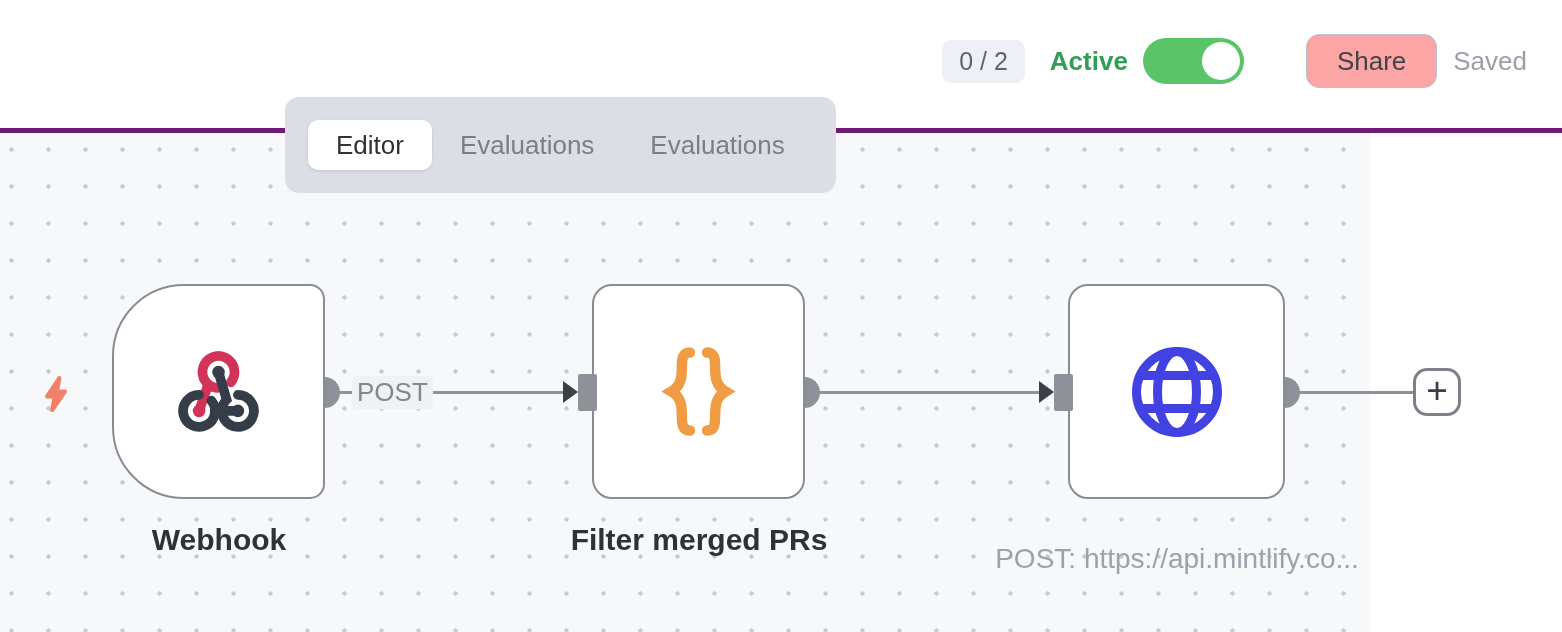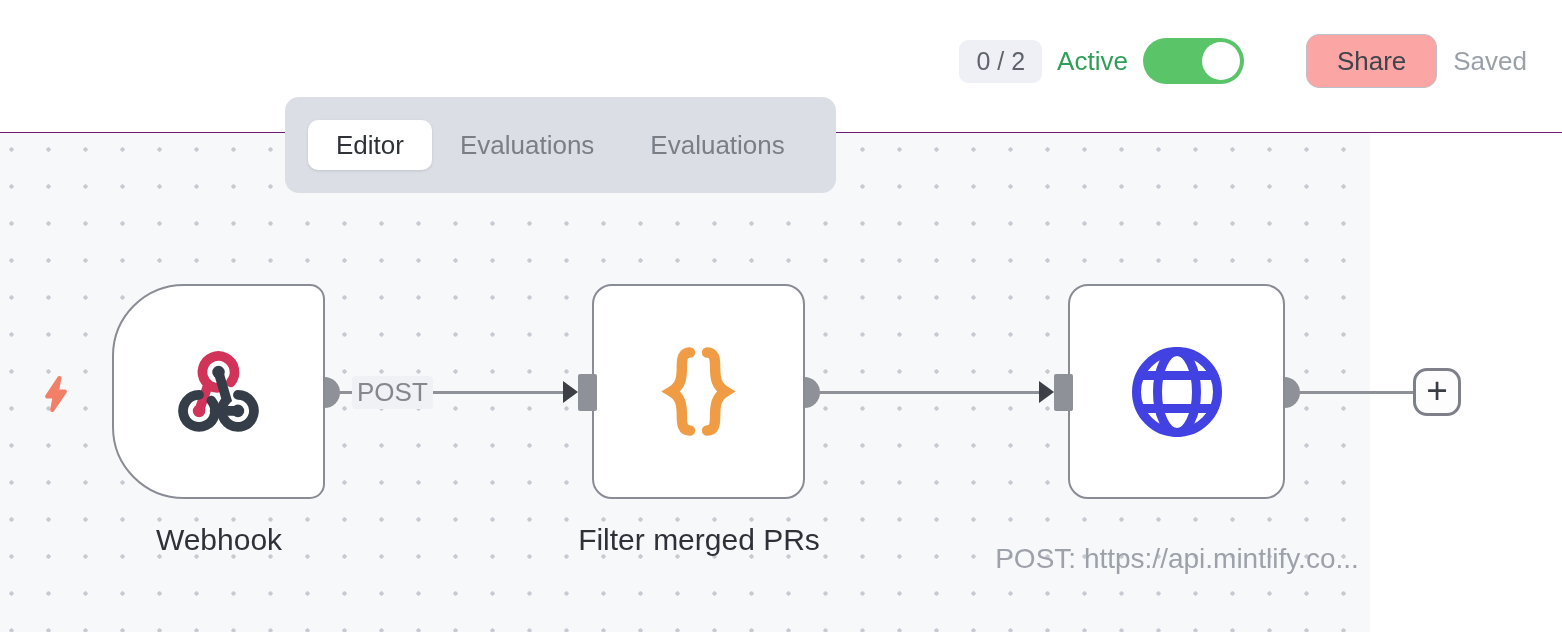--- a/index.html
+++ b/index.html
@@ -5,32 +5,32 @@
   * { margin: 0; padding: 0; box-sizing: border-box; }
   html, body {
     width: 1562px; height: 632px;
     font-family: "Liberation Sans", sans-serif;
     overflow: hidden; background: #ffffff; position: relative;
   }
 
   
   .topbar {
     position: absolute; left: 0; top: 0; width: 1562px; height: 133px;
-    background: #ffffff; border-bottom: 1px solid #701a75; z-index: 3;
+    background: #ffffff; border-bottom: 5px solid #701a75; z-index: 3;
   }
   .controls {
     position: absolute; right: 35px; top: 32px; height: 58px;
     display: flex; align-items: center;
   }
   .badge {
     background: #eef0f5; color: #5f646c; border-radius: 9px;
     font-size: 25px; padding: 9px 17px; line-height: 1;
   }
   .active-label {
-    color: #319e58; font-size: 26px; font-weight: 400; margin-left: 15px;
+    color: #319e58; font-size: 26px; font-weight: 700; margin-left: 25px;
   }
   .toggle {
     position: relative; display: inline-block; width: 101px; height: 46px;
     background: #5ac468; border-radius: 23px; margin-left: 15px; cursor: pointer;
   }
   .knob {
     position: absolute; right: 4px; top: 4px; width: 38px; height: 38px;
     background: #ffffff; border-radius: 50%;
   }
   .share-btn {
@@ -120,21 +120,21 @@
     display: flex; align-items: center; justify-content: center;
     cursor: pointer; z-index: 4;
     font-family: "Liberation Sans", sans-serif;
   }
   .plus-glyph { font-size: 37px; font-weight: 300; color: #3a3e44; line-height: 0; margin-top: -3px; }
 
   .node-caption { position: absolute; transform: translateX(-50%); text-align: center; z-index: 4; white-space: nowrap; }
   .cap-1 { left: 219px;  top: 390px; }
   .cap-2 { left: 699px;  top: 390px; }
   .cap-3 { left: 1177px; top: 390px; }
-  .node-title { font-size: 30px; font-weight: 400; color: #2e3238; cursor: pointer; }
+  .node-title { font-size: 30px; font-weight: 700; color: #2e3238; cursor: pointer; }
   .node-subtitle { font-size: 28px; color: #9da1a9; margin-top: 20px; }
 
   .icon-wrap { display: inline-flex; }
 </style>
 </head>
 <body>
 
 <div class="topbar">
   <div class="controls">
     <span class="badge">0 / 2</span>

